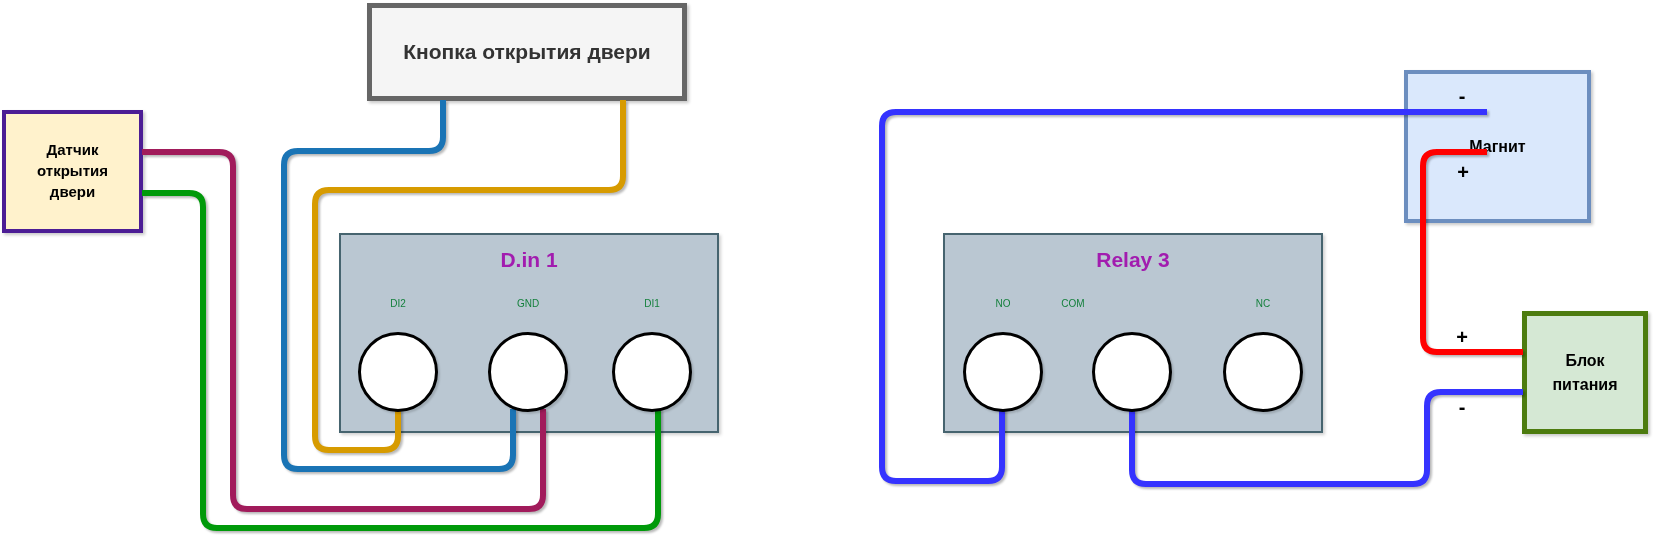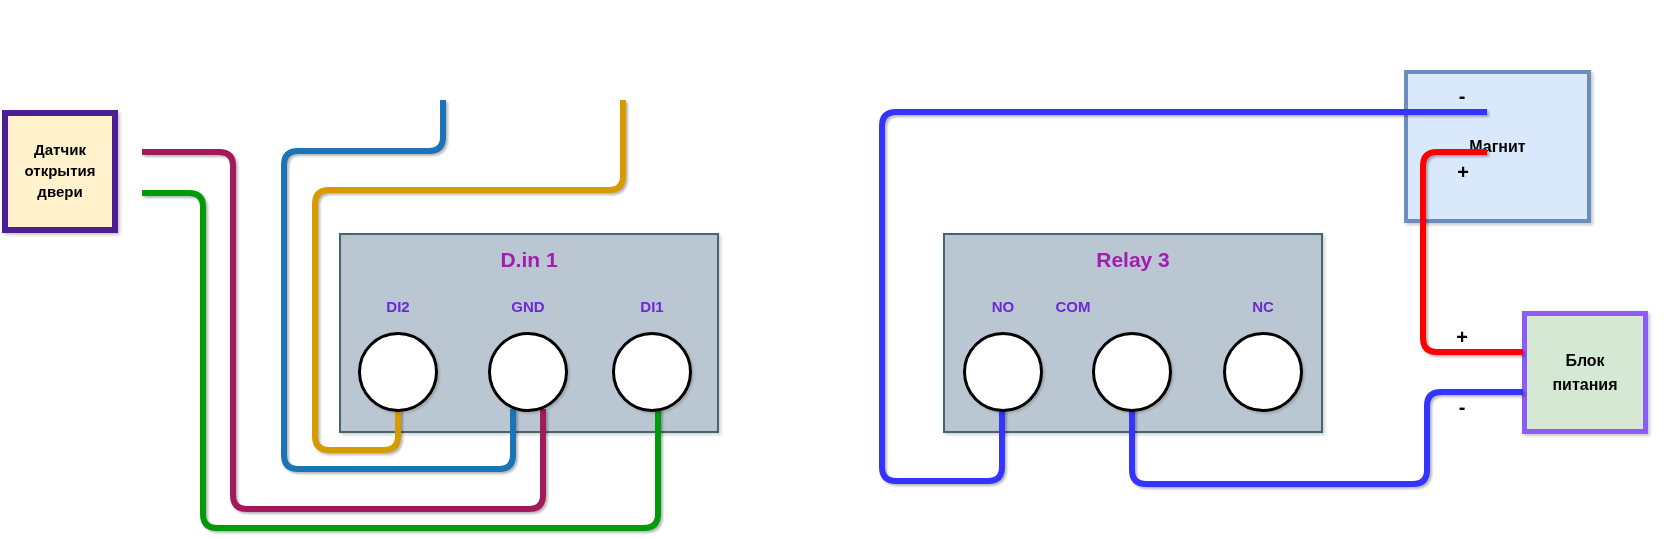--- a/index.html
+++ b/index.html
@@ -8,56 +8,59 @@
     font-family:"Liberation Sans",sans-serif;overflow:hidden;
   }
   .box{
     position:absolute;box-sizing:border-box;
     display:flex;align-items:center;justify-content:center;
     text-align:center;font-weight:bold;white-space:pre-line;
     box-shadow:2px 2px 3px rgba(0,0,0,0.22);
   }
   .button-box{left:367px;top:3px;width:320px;height:98px;
     background:#F5F5F5;border:5px solid #666666;color:#333333;font-size:21px;}
-  .sensor-box{left:2px;top:110px;width:116px;height:123px;
-    background:#FFF2CC;border:6px solid #4c1d95;color:#000;font-size:15px;line-height:1.38;}
+  .sensor-box{left:2px;top:110px;width:141px;height:123px;
+    background:#FFF2CC;border:4px solid #4c1d95;color:#000;font-size:15px;line-height:1.38;}
   .magnet-box{left:1404px;top:70px;width:187px;height:153px;
     background:#DAE8FC;border:4px solid #6C8EBF;color:#000;font-size:16px;}
   .psu-box{left:1522px;top:311px;width:126px;height:123px;
-    background:#D5E8D4;border:5px solid #8b5cf6;color:#000;font-size:16px;line-height:1.45;}
+    background:#D5E8D4;border:5px solid #4d7c0f;color:#000;font-size:16px;line-height:1.45;}
   .panel{
     position:absolute;box-sizing:border-box;top:233px;width:380px;height:200px;
     background:#BAC7D2;border:2px solid #46646F;box-shadow:2px 2px 3px rgba(0,0,0,0.18);
   }
   .din-panel{left:339px;}
   .relay-panel{left:943px;}
   .panel-title{
     position:absolute;top:13px;left:0;right:0;text-align:center;
     font-weight:bold;font-size:21px;color:#a21caf;
   }
   #wires{position:absolute;left:0;top:0;pointer-events:none;}
   #wires path{fill:none;stroke-linecap:butt;filter:drop-shadow(2px 2px 1px rgba(0,0,0,0.28));}
   .terminal-circle{
     position:absolute;box-sizing:border-box;width:80px;height:80px;border-radius:50%;
     background:#ffffff;border:3px solid #000;box-shadow:2px 2px 2px rgba(0,0,0,0.15);
   }
   .terminal-label{
     position:absolute;width:90px;text-align:center;
-    font-weight:bold;font-size:15px;color:#6d28d9;
+    font-weight:normal;font-size:10px;color:#15803d;
   }
   .polarity{
     position:absolute;transform:translate(-50%,-50%);
     font-weight:bold;font-size:20px;color:#000;
   }
 </style>
 </head>
 <body>
 
 <div class="canvas">
 
+  <div class="box button-box">
+    <span>Кнопка открытия двери</span>
+  </div>
 
   <div class="box sensor-box">
     <span>Датчик
 открытия
 двери</span>
   </div>
 
   <div class="panel din-panel">
     <div class="panel-title">D.in 1</div>
   </div>

